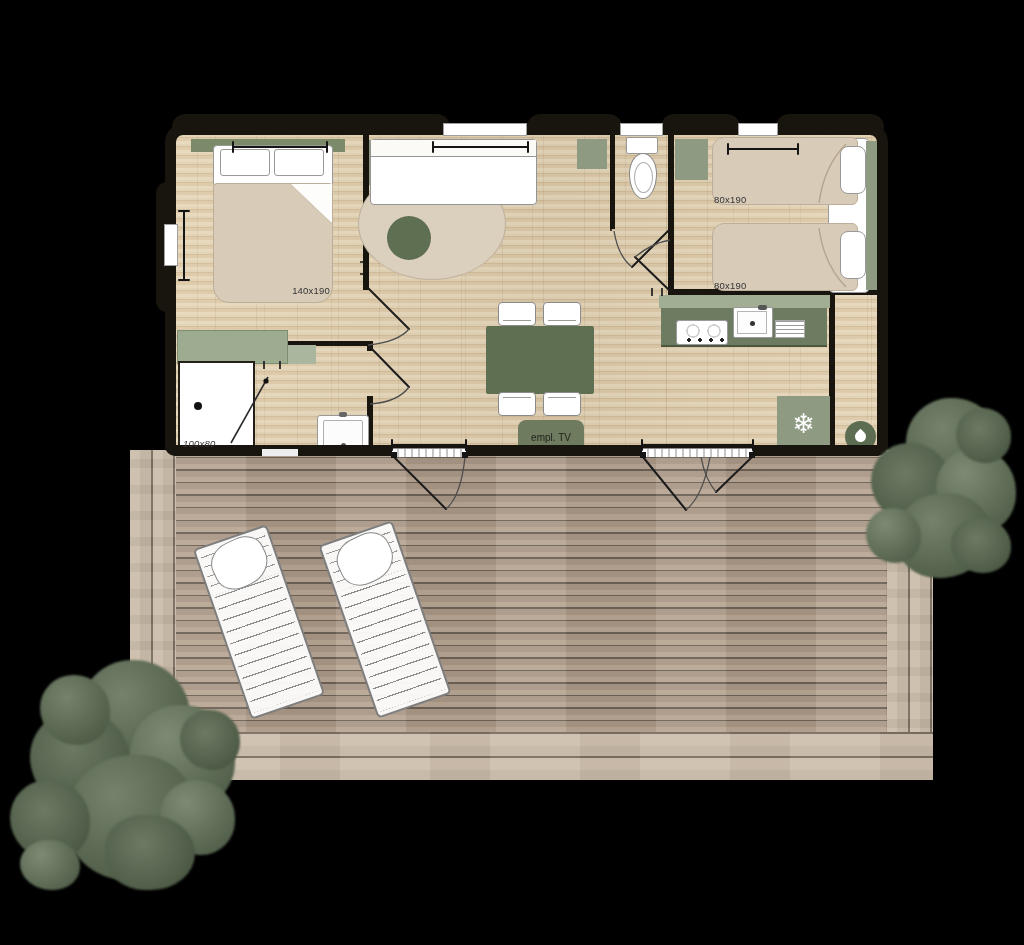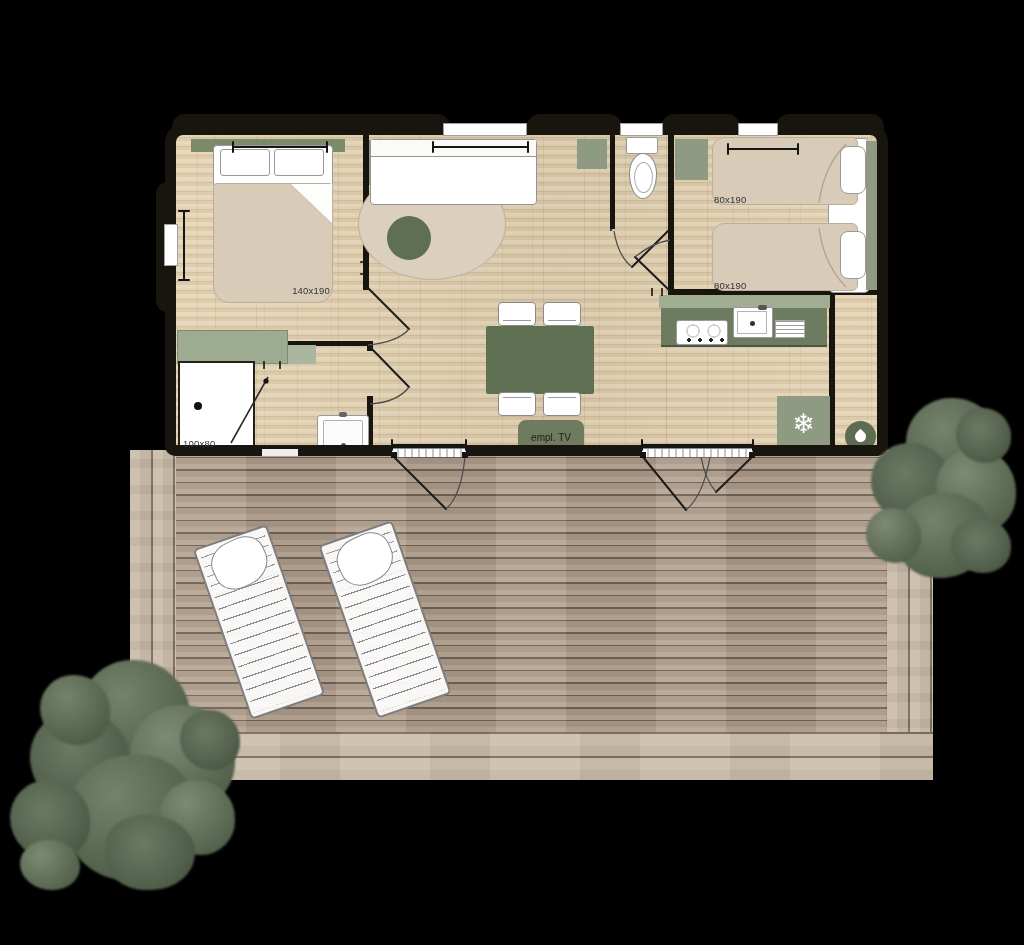--- a/index.html
+++ b/index.html
@@ -129,21 +129,21 @@
   <div class="abs furn white-box" style="left:220px;top:149px;width:50px;height:27px;border-radius:3px;"></div>
   <div class="abs furn white-box" style="left:274px;top:149px;width:50px;height:27px;border-radius:3px;"></div>
   <div class="abs furn linen" style="left:213px;top:183px;width:120px;height:120px;border-radius:4px 4px 16px 16px;"></div>
   <div class="abs furn" style="left:290px;top:184px;width:42px;height:40px;background:linear-gradient(to bottom left, #fdfdfb 48%, #cfc2ae 50%, rgba(0,0,0,0) 52%);"></div>
   <div class="abs plan-label" style="left:258px;top:285px;width:72px;text-align:right;">140x190</div>
 
   <div class="abs furn" style="left:177px;top:330px;width:111px;height:34px;background:#9dab90;border:1px solid #7e8c72;box-sizing:border-box;"></div>
   <div class="abs furn" style="left:288px;top:345px;width:28px;height:19px;background:#abb69e;"></div>
   <div class="abs furn" style="left:178px;top:361px;width:77px;height:91px;background:#fff;border:2px solid #23201a;box-sizing:border-box;"></div>
   <div class="abs furn" style="left:194px;top:402px;width:8px;height:8px;border-radius:50%;background:#111;"></div>
-  <div class="abs plan-label" style="left:183px;top:438px;width:60px;">100x80</div>
+  <div class="abs plan-label" style="left:183px;top:438px;width:60px;font-style:italic;">100x80</div>
   <div class="abs furn white-box" style="left:317px;top:415px;width:52px;height:37px;border-radius:3px;"></div>
   <div class="abs furn" style="left:323px;top:420px;width:40px;height:27px;background:#fcfcfc;border:1px solid #b0b0b0;border-radius:2px;box-sizing:border-box;"></div>
   <div class="abs furn" style="left:341px;top:443px;width:5px;height:5px;border-radius:50%;background:#555;"></div>
   <div class="abs furn" style="left:339px;top:412px;width:8px;height:5px;background:#666;border-radius:2px;"></div>
 
   <div class="abs furn" style="left:358px;top:168px;width:148px;height:112px;border-radius:50%;background:#dbcfbd;border:1px solid #bfb19d;box-sizing:border-box;"></div>
   <div class="abs furn sage" style="left:369px;top:140px;width:12px;height:45px;"></div>
   <div class="abs furn" style="left:370px;top:139px;width:167px;height:66px;background:#fff;border:1.5px solid #949494;border-radius:4px;box-sizing:border-box;">
     <div style="position:absolute;left:0;right:0;top:0;height:16px;background:#fbfaf7;border-bottom:1.5px solid #949494;"></div>
   </div>

